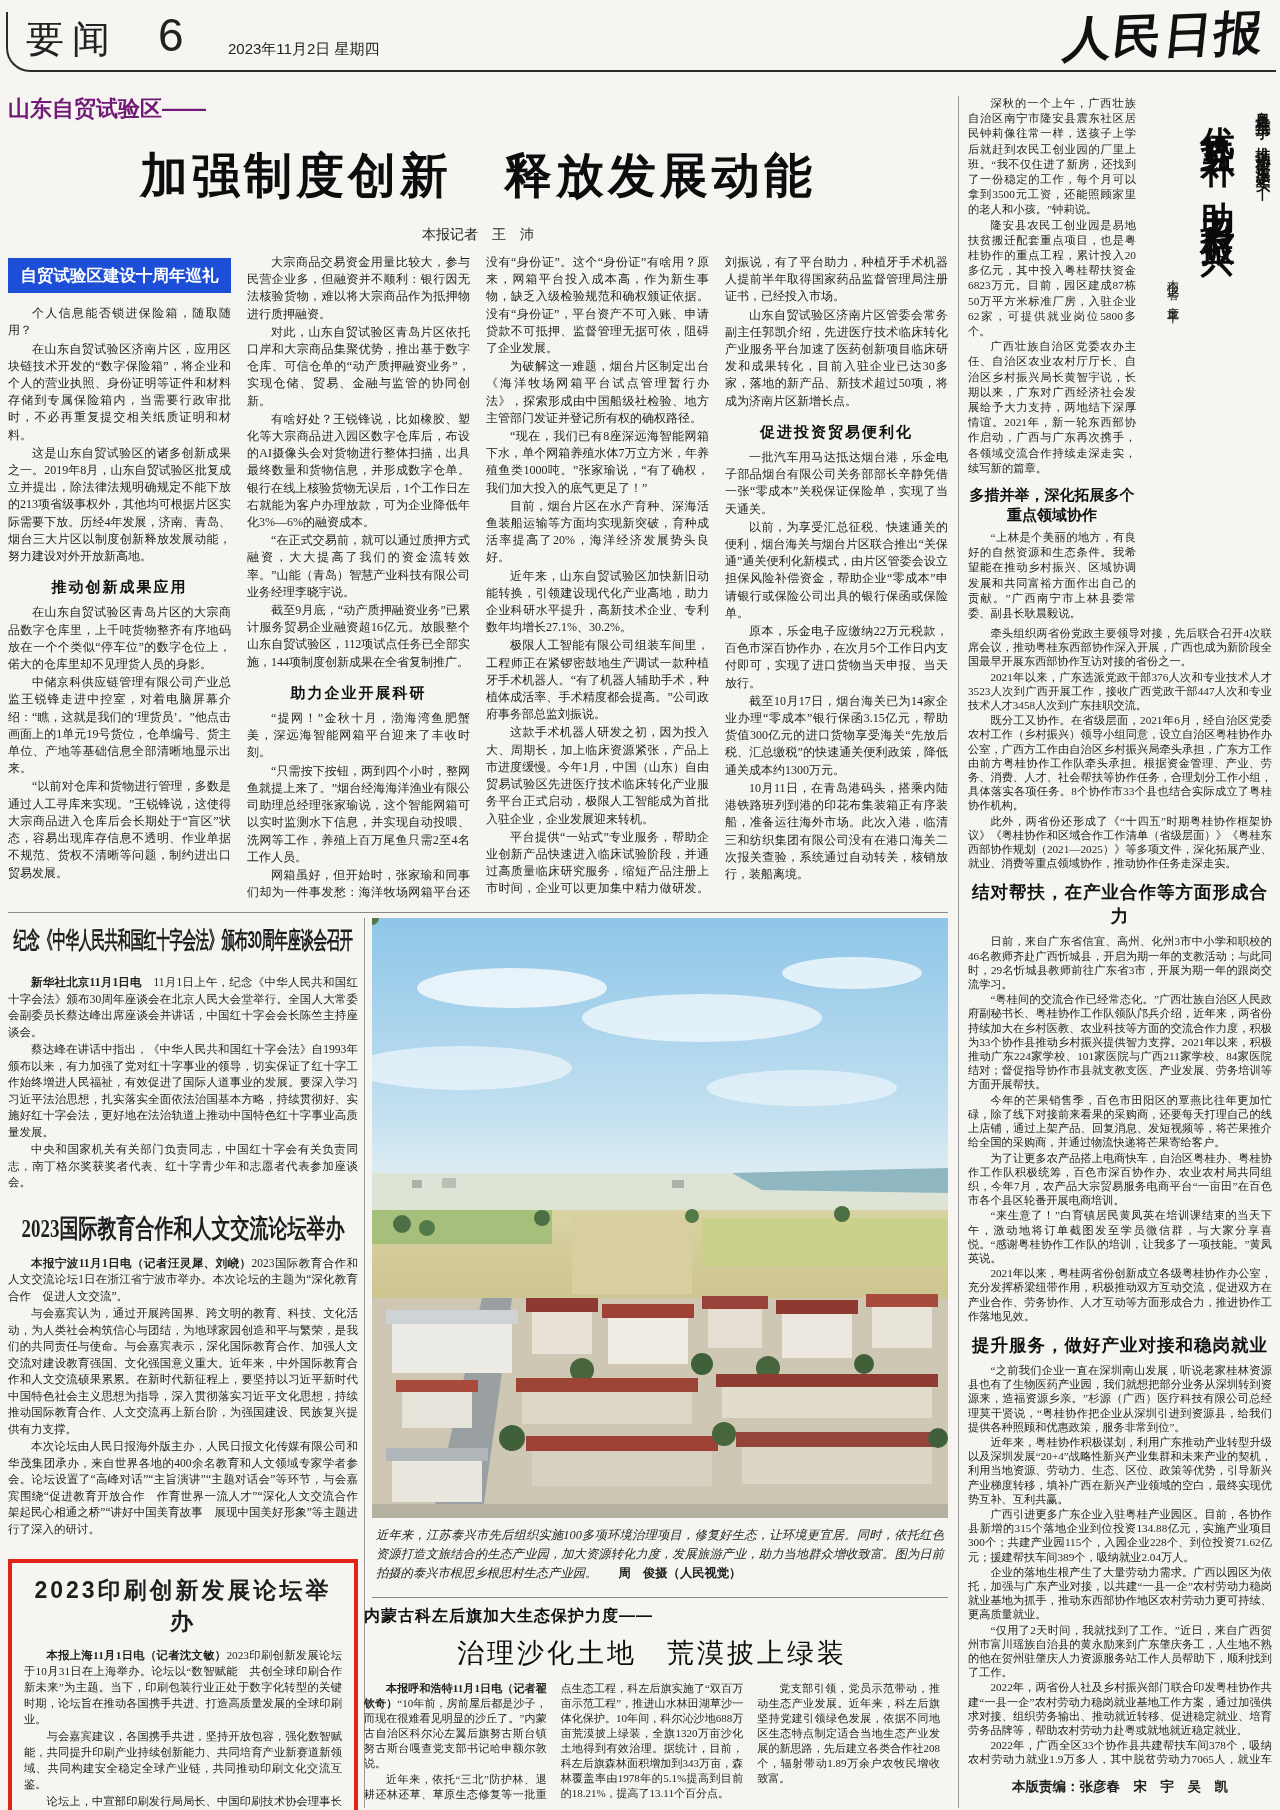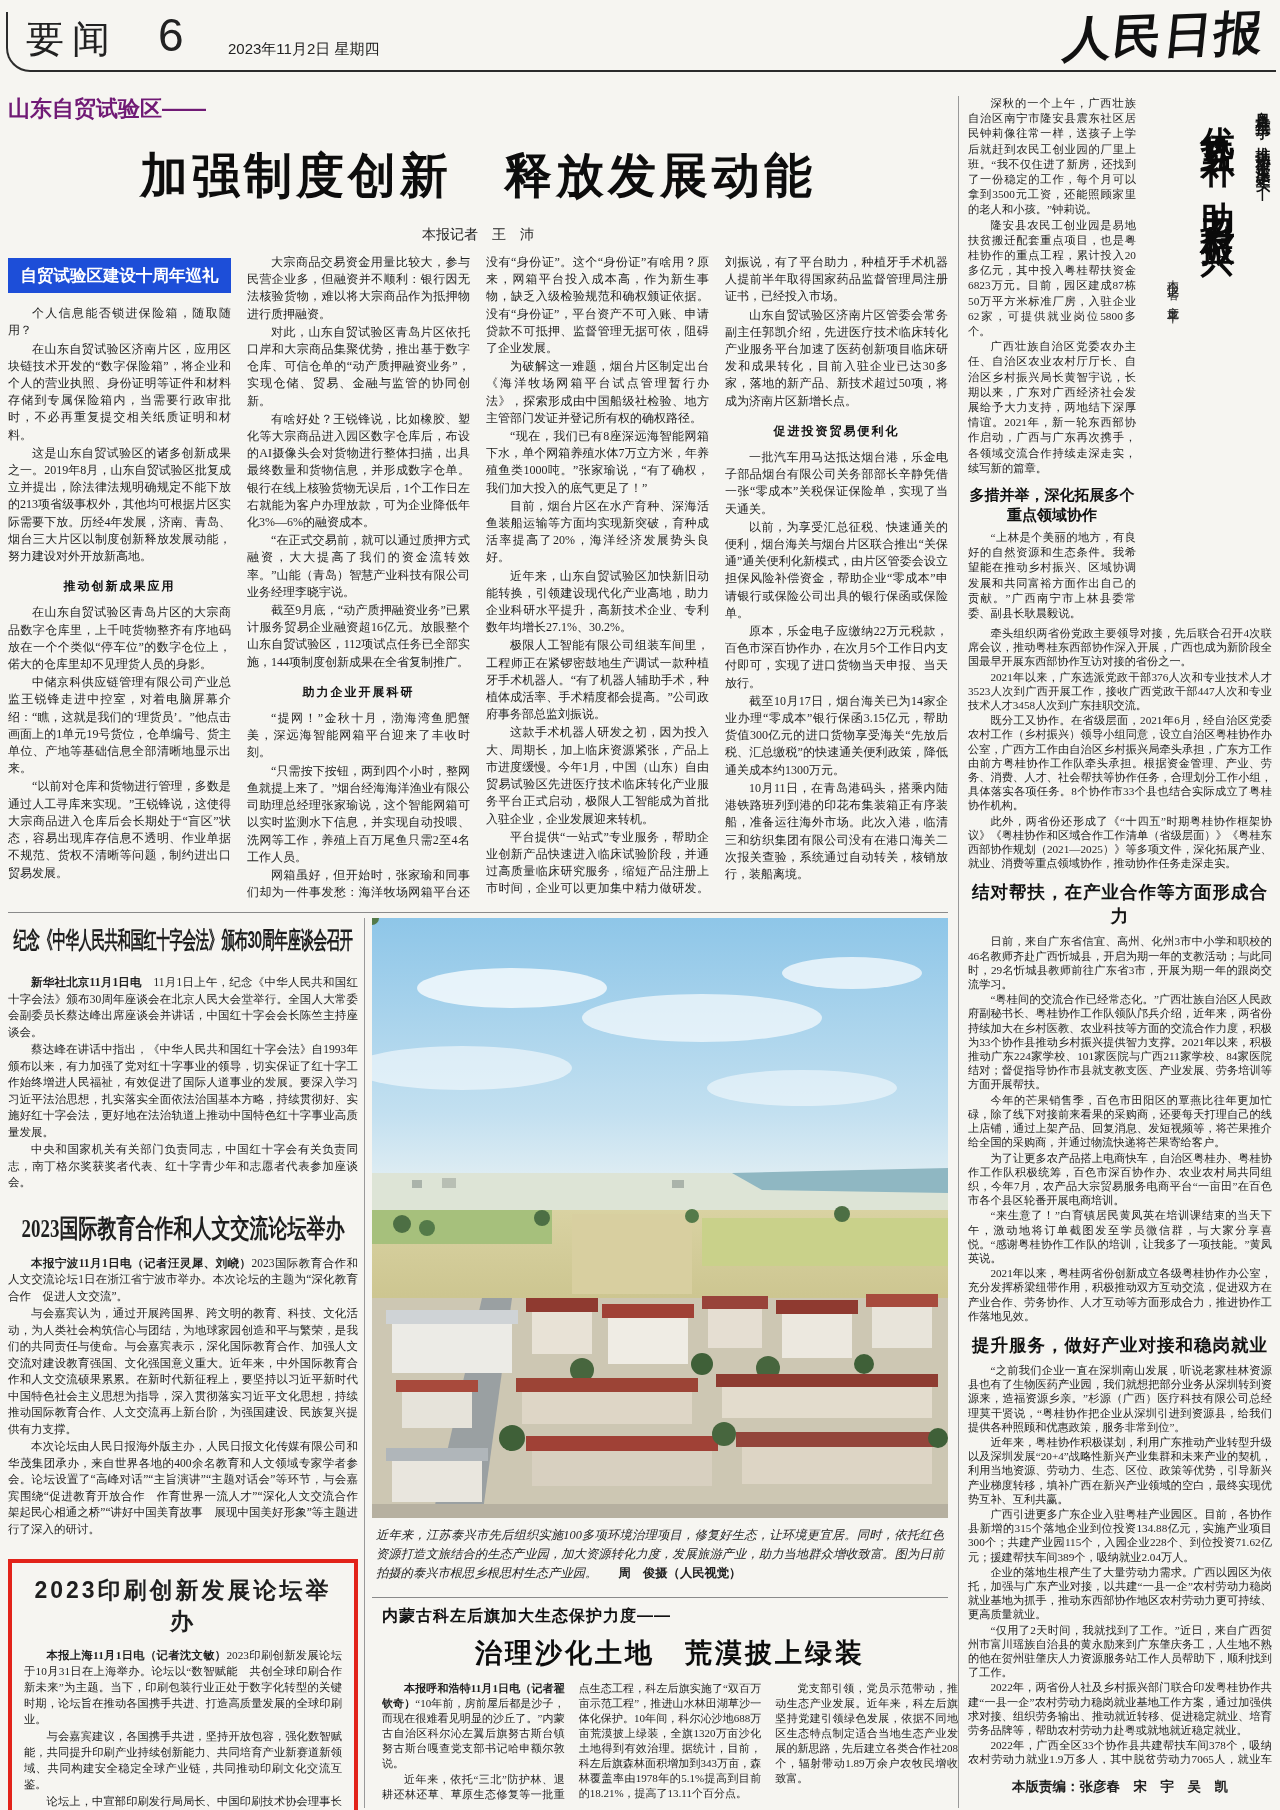--- a/index.html
+++ b/index.html
@@ -13,21 +13,21 @@
   .page-num{left:158px;top:8px;font-size:46px;font-weight:300;color:#222;}
   .hdr-date{left:228px;top:40px;font-size:15px;color:#222;}
   .masthead{right:16px;top:4px;font-size:48px;font-weight:bold;font-family:"DejaVu Serif",serif;transform:skewX(-8deg) rotate(-2deg);letter-spacing:2px;color:#111;}
   
   .main-story{left:8px;top:94px;width:940px;}
   .ms-kicker{font-size:22px;font-weight:bold;color:#701a75;}
   .ms-headline{font-size:48px;font-weight:900;text-align:center;letter-spacing:4px;margin-top:20px;color:#0d0d0d;}
   .ms-byline{text-align:center;font-size:14px;margin:18px 0 10px;color:#222;}
   .ms-body{height:656px;overflow:hidden;column-count:4;column-gap:16px;font-size:12px;line-height:17.2px;}
   .badge{background:#1d4ed8;color:#fff;font-weight:bold;font-size:16.5px;text-align:center;padding:9px 2px;margin:4px 0 12px;}
-  .ms-sub{font-size:12px;font-weight:bold;text-align:center;letter-spacing:2px;margin:13px 0 9px;color:#111;}
+  .ms-sub{font-size:15px;font-weight:bold;text-align:center;letter-spacing:2px;margin:13px 0 9px;color:#111;}
   
   .hrule1{left:8px;top:912px;width:940px;border-top:1px solid #8a8a8a;}
   .hrule2{left:372px;top:1597px;width:576px;border-top:1px solid #8a8a8a;}
   .vrule1{left:958px;top:96px;height:1712px;border-left:1px solid #999;}
   .vrule2{left:364px;top:918px;height:890px;border-left:1px solid #999;}
   
   .mid-left{left:8px;top:924px;width:350px;}
   .rc-headline{text-align:center;margin-bottom:16px;height:34px;}
   .rc-headline span{display:inline-block;font-size:13.5px;font-weight:bold;letter-spacing:-0.5px;transform:scaleY(1.75);transform-origin:center top;white-space:nowrap;}
   .mid-left p.para{font-size:11.5px;line-height:16.5px;}
@@ -36,23 +36,23 @@
   .edu-headline span{display:inline-block;font-size:19px;font-weight:bold;transform:scaleY(1.35);transform-origin:center top;white-space:nowrap;}
   .print-box{margin-top:22px;border:4px solid #e2231a;padding:10px 12px 8px;}
   .print-headline{text-align:center;font-size:23px;font-weight:bold;letter-spacing:3px;margin:2px 0 10px;}
   .print-box p.para{font-size:11.3px;line-height:16px;}
   
   .photo-block{left:372px;top:918px;width:576px;}
   .photo-frame{width:576px;height:600px;overflow:hidden;background:#bcd6e4;}
   .caption{position:relative;padding:8px 4px 0;font-size:12.3px;line-height:19px;font-style:italic;text-align:justify;color:#222;}
   .caption .credit{font-style:normal;font-weight:bold;margin-left:18px;}
   
-  .ecology{left:382px;top:1606px;width:576px;}
+  .ecology{left:364px;top:1606px;width:576px;}
   .eco-kicker{font-size:16px;font-weight:bold;letter-spacing:1px;color:#111;}
-  .eco-headline{font-size:27px;font-weight:700;text-align:center;letter-spacing:3px;margin:8px 0 10px;color:#0d0d0d;}
+  .eco-headline{font-size:27px;font-weight:400;text-align:center;letter-spacing:3px;margin:8px 0 10px;color:#0d0d0d;}
   .eco-body{height:122px;overflow:hidden;column-count:3;column-gap:14px;font-size:11px;line-height:15px;}
   
   .gx{left:968px;top:96px;width:304px;height:1668px;overflow:hidden;}
   .gx-top{display:flex;height:524px;overflow:hidden;}
   .gx-col1{width:168px;font-size:11.3px;line-height:15.2px;}
   .gx-col1 p.para{margin-bottom:0;}
   .gx-sub1{font-size:15px;font-weight:bold;text-align:center;line-height:1.3;margin:9px 0 6px;color:#111;}
   .gx-head{flex:1;writing-mode:vertical-rl;padding-top:4px;}
   .gx-kicker{font-size:15px;font-weight:bold;letter-spacing:4px;color:#111;}
   .gx-title{font-size:34px;font-weight:900;letter-spacing:8px;margin:0 12px 0 14px;color:#0a0a0a;}

